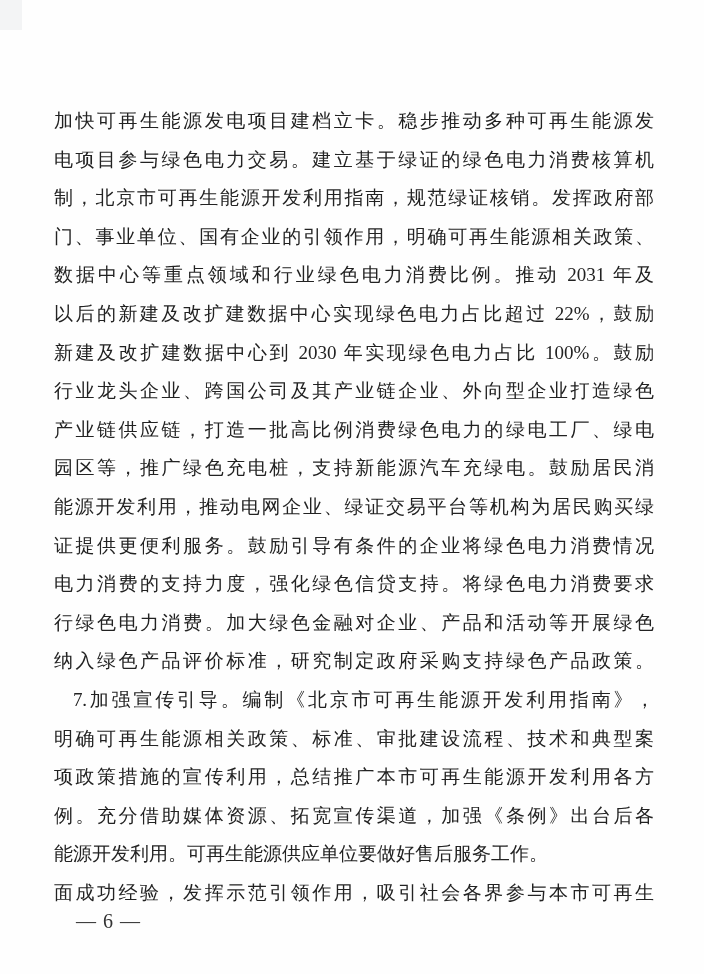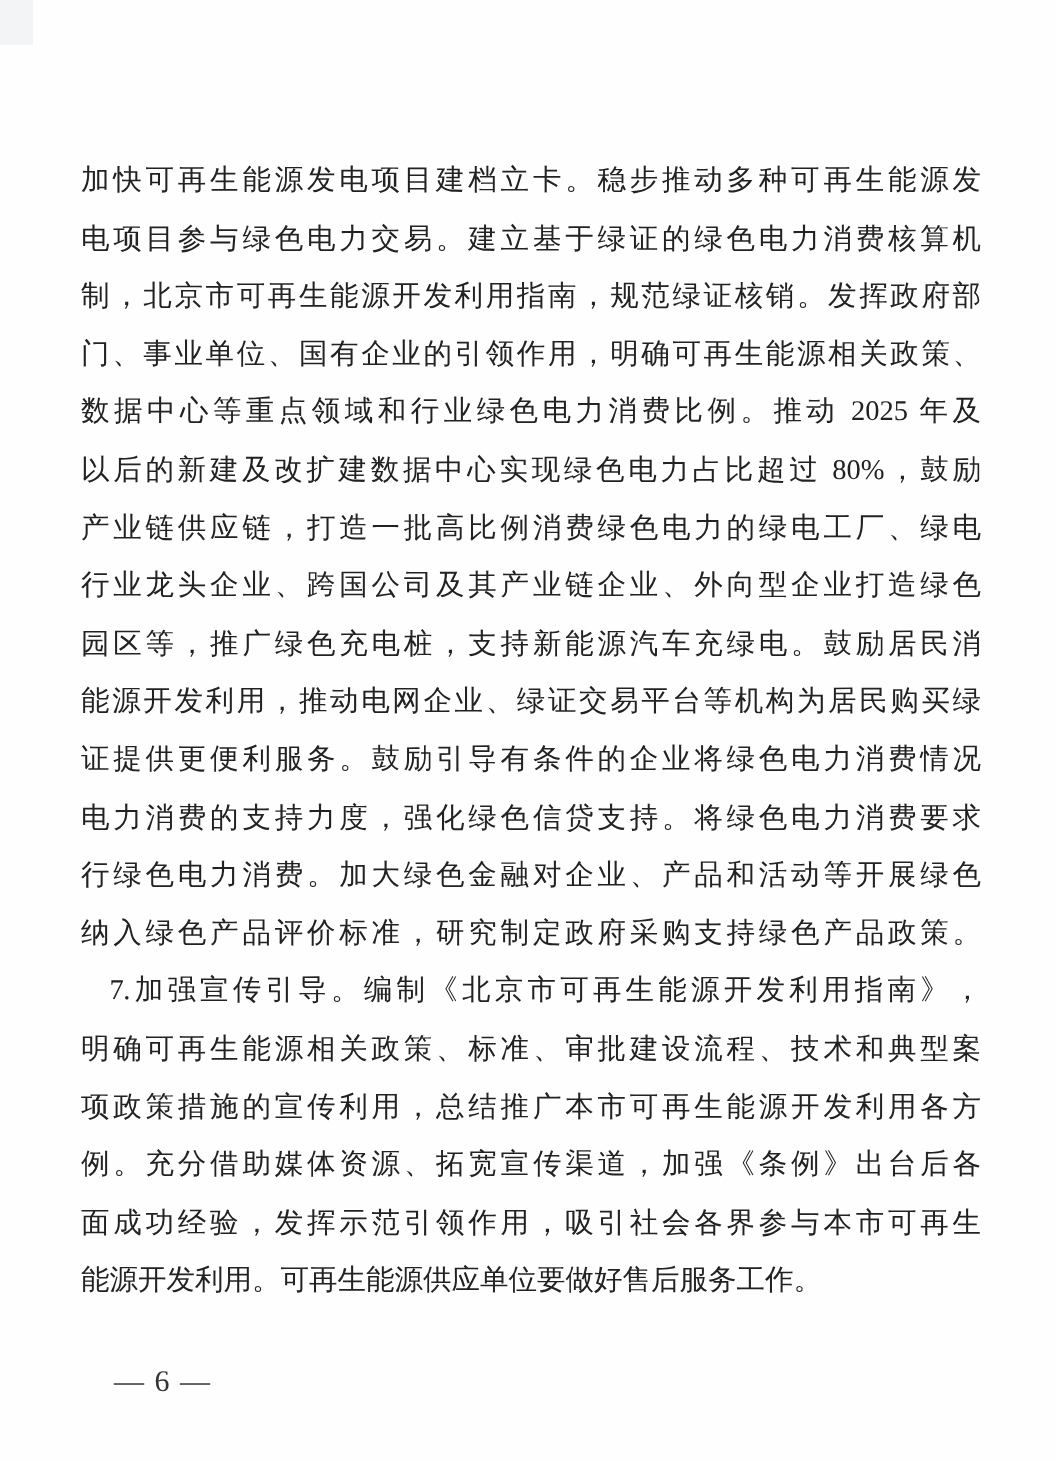--- a/index.html
+++ b/index.html
@@ -58,31 +58,32 @@
 </head>
 <body>
 
 <div class="page" style="background: rgb(254, 254, 254);">
   <div class="scan-artifact"></div>
   <div class="text-block" style="color: rgb(34, 34, 34);">
       <div class="text-line">加快可再生能源发电项目建档立卡。稳步推动多种可再生能源发</div>
       <div class="text-line">电项目参与绿色电力交易。建立基于绿证的绿色电力消费核算机</div>
       <div class="text-line">制，北京市可再生能源开发利用指南，规范绿证核销。发挥政府部</div>
       <div class="text-line">门、事业单位、国有企业的引领作用，明确可再生能源相关政策、</div>
-      <div class="text-line">数据中心等重点领域和行业绿色电力消费比例。推动 2025 年及</div>
-      <div class="text-line">以后的新建及改扩建数据中心实现绿色电力占比超过 80%，鼓励</div>
+      <div class="text-line">数据中心等重点领域和行业绿色电力消费比例。推动 2031 年及</div>
+      <div class="text-line">以后的新建及改扩建数据中心实现绿色电力占比超过 22%，鼓励</div>
+      <div class="text-line">新建及改扩建数据中心到 2030 年实现绿色电力占比 100%。鼓励</div>
+      <div class="text-line">行业龙头企业、跨国公司及其产业链企业、外向型企业打造绿色</div>
       <div class="text-line">产业链供应链，打造一批高比例消费绿色电力的绿电工厂、绿电</div>
-      <div class="text-line">行业龙头企业、跨国公司及其产业链企业、外向型企业打造绿色</div>
       <div class="text-line">园区等，推广绿色充电桩，支持新能源汽车充绿电。鼓励居民消</div>
       <div class="text-line">能源开发利用，推动电网企业、绿证交易平台等机构为居民购买绿</div>
       <div class="text-line">证提供更便利服务。鼓励引导有条件的企业将绿色电力消费情况</div>
       <div class="text-line">电力消费的支持力度，强化绿色信贷支持。将绿色电力消费要求</div>
       <div class="text-line">行绿色电力消费。加大绿色金融对企业、产品和活动等开展绿色</div>
       <div class="text-line">纳入绿色产品评价标准，研究制定政府采购支持绿色产品政策。</div>
       <div class="text-line indent">7.加强宣传引导。编制《北京市可再生能源开发利用指南》，</div>
       <div class="text-line">明确可再生能源相关政策、标准、审批建设流程、技术和典型案</div>
       <div class="text-line">项政策措施的宣传利用，总结推广本市可再生能源开发利用各方</div>
       <div class="text-line">例。充分借助媒体资源、拓宽宣传渠道，加强《条例》出台后各</div>
+      <div class="text-line para-end">能源开发利用。可再生能源供应单位要做好售后服务工作。</div>
       <div class="text-line">面成功经验，发挥示范引领作用，吸引社会各界参与本市可再生</div>
-      <div class="text-line para-end">能源开发利用。可再生能源供应单位要做好售后服务工作。</div>
     </div>
   <div class="page-footer">— 6 —</div>
 </div>
 
 </body></html>

